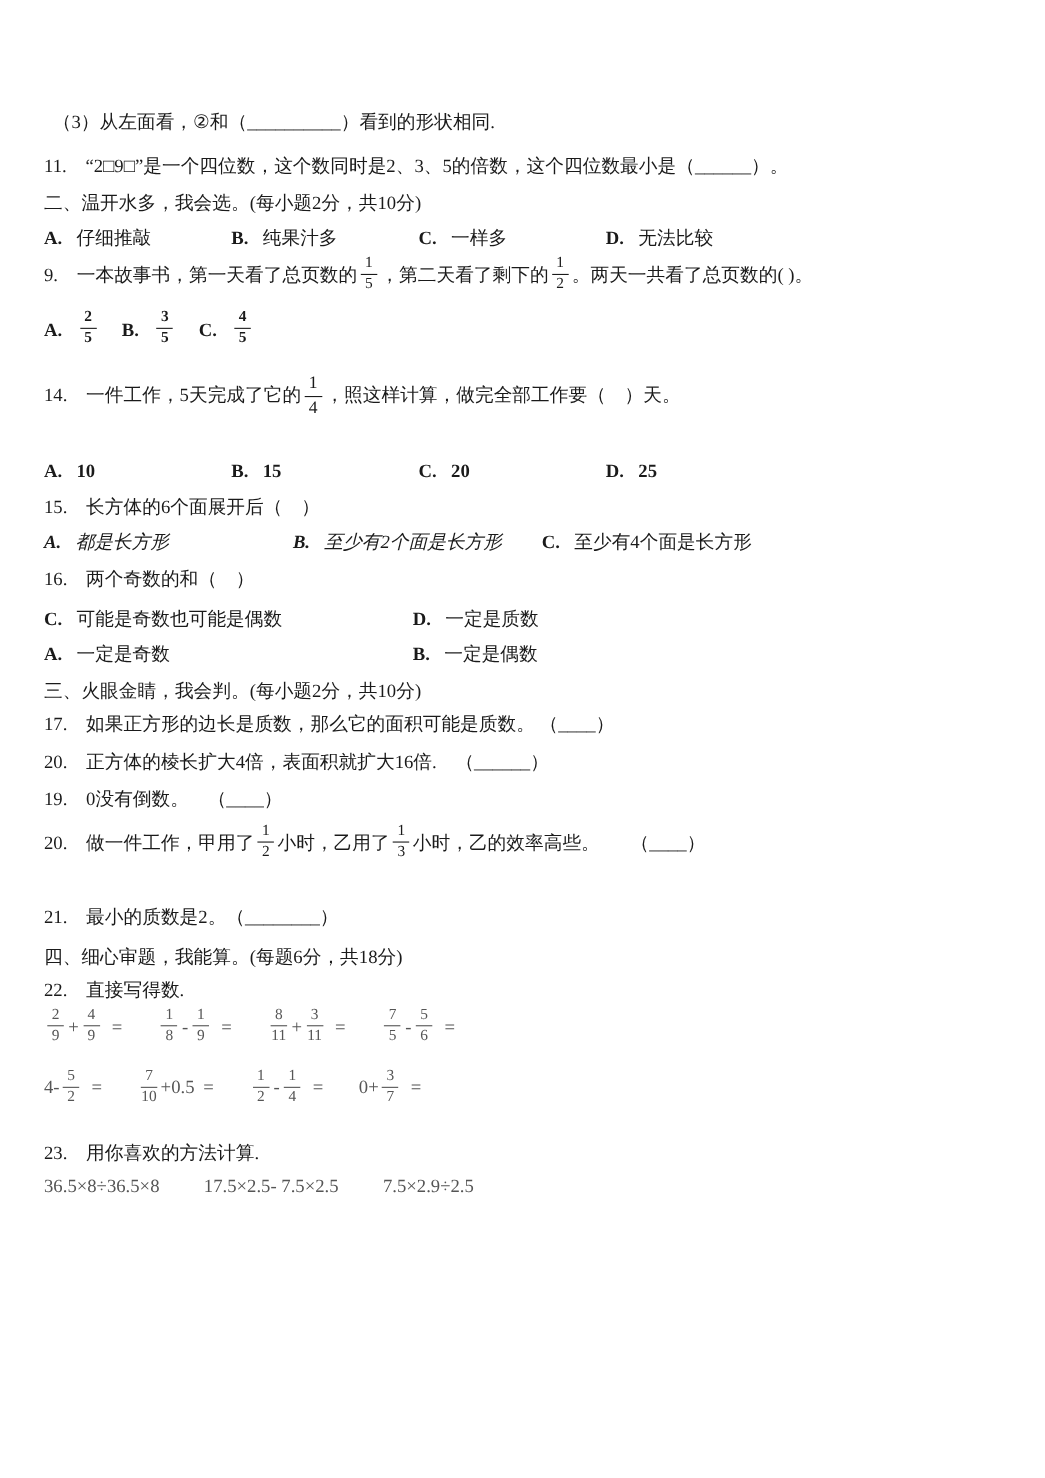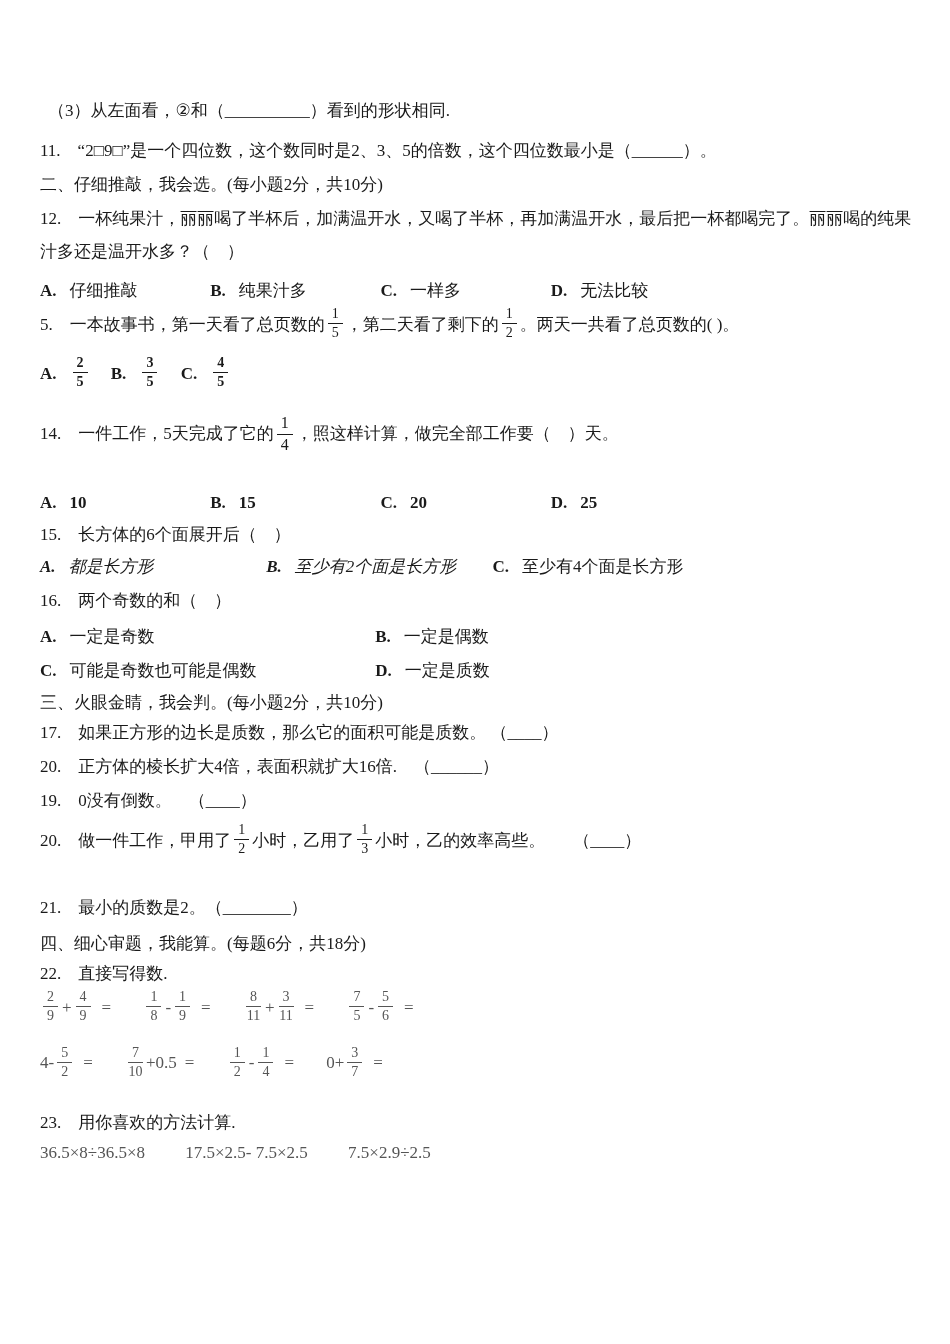--- a/index.html
+++ b/index.html
@@ -44,33 +44,32 @@
 </style>
 </head>
 <body>
 
 <div class="page">
 
   <p class="row mb10 indent">（3）从左面看，②和（__________）看到的形状相同.</p>
 
   <p class="row mb4">11.　“2□9□”是一个四位数，这个数同时是2、3、5的倍数，这个四位数最小是（______）。</p>
 
-  <p class="row mb2">二、仔细推敲，我会选。(每小题2分，共10分)</p>
+  <p class="row mb2">二、温开水多，我会选。(每小题2分，共10分)</p>
 
-  <p class="row para mb8">12.　一杯纯果汁，丽丽喝了半杯后，加满温开水，又喝了半杯，再加满温开水，最后把一杯都喝完了。丽丽喝的纯果汁多还是温开水多？（　）</p>
 
   <p class="row mb0">
     <span class="w166"><span class="optlabel">A.</span><span>仔细推敲</span></span>
     <span class="w166"><span class="optlabel">B.</span><span>纯果汁多</span></span>
     <span class="w166"><span class="optlabel">C.</span><span>一样多</span></span>
     <span><span class="optlabel">D.</span><span>无法比较</span></span>
   </p>
 
   <p class="row mb10">
-    <span>5.　一本故事书，第一天看了总页数的</span><span class="frac"><span class="num">1</span><span class="den">5</span></span><span>，第二天看了剩下的</span><span class="frac"><span class="num">1</span><span class="den">2</span></span><span>。两天一共看了总页数的( )。</span>
+    <span>9.　一本故事书，第一天看了总页数的</span><span class="frac"><span class="num">1</span><span class="den">5</span></span><span>，第二天看了剩下的</span><span class="frac"><span class="num">1</span><span class="den">2</span></span><span>。两天一共看了总页数的( )。</span>
   </p>
 
   <p class="row mb20">
     <span class="optnarrow"><span class="optlabel">A.</span><span class="frac optfrac"><span class="num">2</span><span class="den">5</span></span></span>
     <span class="optnarrow"><span class="optlabel">B.</span><span class="frac optfrac"><span class="num">3</span><span class="den">5</span></span></span>
     <span class="optnarrow"><span class="optlabel">C.</span><span class="frac optfrac"><span class="num">4</span><span class="den">5</span></span></span>
   </p>
 
   <p class="row mb32">
     <span>14.　一件工作，5天完成了它的</span><span class="frac frac-lg"><span class="num">1</span><span class="den">4</span></span><span>，照这样计算，做完全部工作要（　）天。</span>
@@ -86,28 +85,28 @@
   <p class="row mb2">15.　长方体的6个面展开后（　）</p>
 
   <p class="row mb4">
     <span class="w222"><span class="optlabel">A.</span><span>都是长方形</span></span>
     <span class="w222"><span class="optlabel">B.</span><span>至少有2个面是长方形</span></span>
     <span><span class="optlabel">C.</span><span>至少有4个面是长方形</span></span>
   </p>
 
   <p class="row mb6">16.　两个奇数的和（　）</p>
 
+  <p class="row mb2">
+    <span class="w331"><span class="optlabel">C.</span><span>可能是奇数也可能是偶数</span></span>
+    <span><span class="optlabel">D.</span><span>一定是质数</span></span>
+  </p>
+
   <p class="row mb4">
     <span class="w331"><span class="optlabel">A.</span><span>一定是奇数</span></span>
     <span><span class="optlabel">B.</span><span>一定是偶数</span></span>
-  </p>
-
-  <p class="row mb2">
-    <span class="w331"><span class="optlabel">C.</span><span>可能是奇数也可能是偶数</span></span>
-    <span><span class="optlabel">D.</span><span>一定是质数</span></span>
   </p>
 
   <p class="row mb0">三、火眼金睛，我会判。(每小题2分，共10分)</p>
 
   <p class="row mb4">17.　如果正方形的边长是质数，那么它的面积可能是质数。 （____）</p>
 
   <p class="row mb4">20.　正方体的棱长扩大4倍，表面积就扩大16倍.　（______）</p>
 
   <p class="row mb6">19.　0没有倒数。　（____）</p>
 

